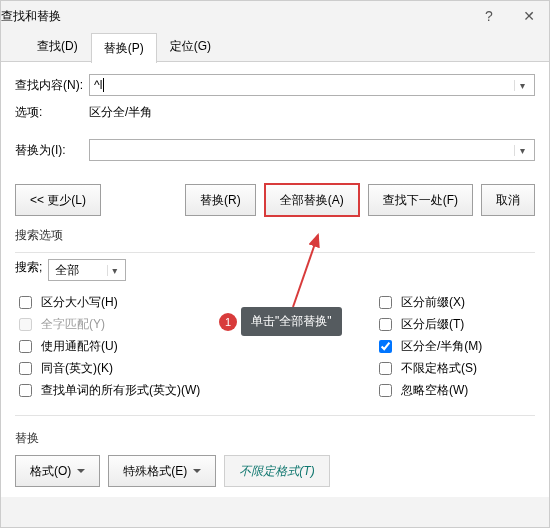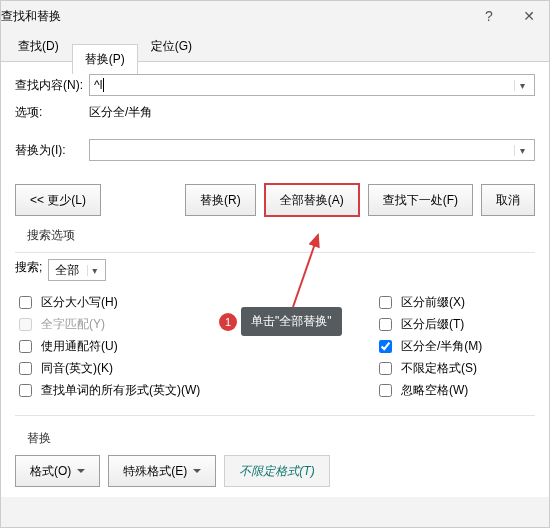--- a/index.html
+++ b/index.html
@@ -1,41 +1,41 @@
 <!DOCTYPE html>
 <html><head>
 <meta charset="utf-8">
 <style>
   * { box-sizing: border-box; font-family: "Microsoft YaHei", "SimSun", sans-serif; }
   body { margin: 0; background: #fff; font-size: 12px; color: #000; }
   .window { width: 550px; height: 528px; background: #f3f3f3; border: 1px solid #ccc; position: relative; }
   .titlebar { height: 30px; display: flex; align-items: center; padding: 0 0; background: #f3f3f3; }
   .titlebar .title { flex: 1; font-size: 12px; }
   .titlebar .help, .titlebar .close { width: 40px; text-align: center; font-size: 14px; color: #555; cursor: default; }
-  .tabs { display: flex; padding: 0 4px; border-bottom: 1px solid #d0d0d0; background: #f3f3f3; align-items: center; }
+  .tabs { display: flex; padding: 0 23px; border-bottom: 1px solid #d0d0d0; background: #f3f3f3; align-items: center; }
   .tab { padding: 6px 12px; border: 1px solid transparent; border-bottom: none; cursor: default; }
-  .tab.active { background: #fff; border-color: #d0d0d0; position: relative; top: 13px; }
+  .tab.active { background: #fff; border-color: #d0d0d0; position: relative; top: 2px; }
   .body { background: #fff; padding: 12px 14px 10px 14px; }
   .row { display: flex; align-items: center; margin-bottom: 8px; }
   .row label.fixed { width: 74px; }
   .combo { flex: 1; height: 22px; border: 1px solid #b0b0b0; background: #fff; display: flex; align-items: center; padding: 0 4px; position: relative; }
   .combo .txt { flex: 1; font-size: 12px; }
   .combo .caret { width: 16px; text-align: center; color: #555; font-size: 10px; border-left: 1px solid #ddd; }
   .opts-row { display: flex; margin-bottom: 18px; align-items: center; }
   .opts-row .lbl { width: 74px; }
   .btnrow { display: flex; gap: 8px; margin: 14px 0 10px 0; align-items: center; }
   .spacer { flex: 1; }
   .btn { height: 14px; padding: 15px 14px; border: 1px solid #9e9e9e; background: linear-gradient(#fdfdfd,#ececec); display: inline-flex; align-items: center; justify-content: center; cursor: default; font-size: 12px; text-align: center; }
   .btn.highlight { border: 2px solid #d83b3b; }
   .btn.arrow::after { content: ""; display:inline-block; margin-left:6px; border-top:4px solid #555; border-left:4px solid transparent; border-right:4px solid transparent; }
   .btn.disabled { color: #0f766e; border-color: #cfcfcf; background: #f4f4f4; font-style: italic; }
-  .section-label { margin: 6px 0 8px 12px; color: #333; }
+  .section-label { margin: 6px 0 8px 0; color: #333; }
   .searchopts { margin-bottom: 8px; }
   .searchrow2 { display: flex; align-items: flex-start; gap: 6px; margin-bottom: 10px; }
-  .select { height: 22px; border:1px solid #b0b0b0; background:#fff; display:inline-flex; align-items:center; padding:0 4px 0 6px; }
+  .select { height: 22px; border:1px solid #b0b0b0; background:#fff; display:inline-flex; align-items:center; padding:0 4px 0 6px;gap:20px; }
   .select .caret { margin-left:8px; width:14px; text-align:center; border-left:1px solid #ddd; font-size:10px; color:#555; }
   .cols { display: flex; }
   .colL { flex: 1; }
   .colR { width: 160px; }
   .chk { display: flex; align-items: center; gap: 6px; height: 22px; }
   .chk input { width:13px; height:13px; }
   .chk.disabled { color: #9a9a9a; }
   .replace-sec { border-top: 1px solid #e3e3e3; margin-top: 14px; padding-top: 8px; }
   .fmtrow { display:flex; gap:8px; margin-top:8px; }
   .cursor { display:inline-block; width:1px; height:14px; background:#000; vertical-align:middle; margin-left:1px; }

